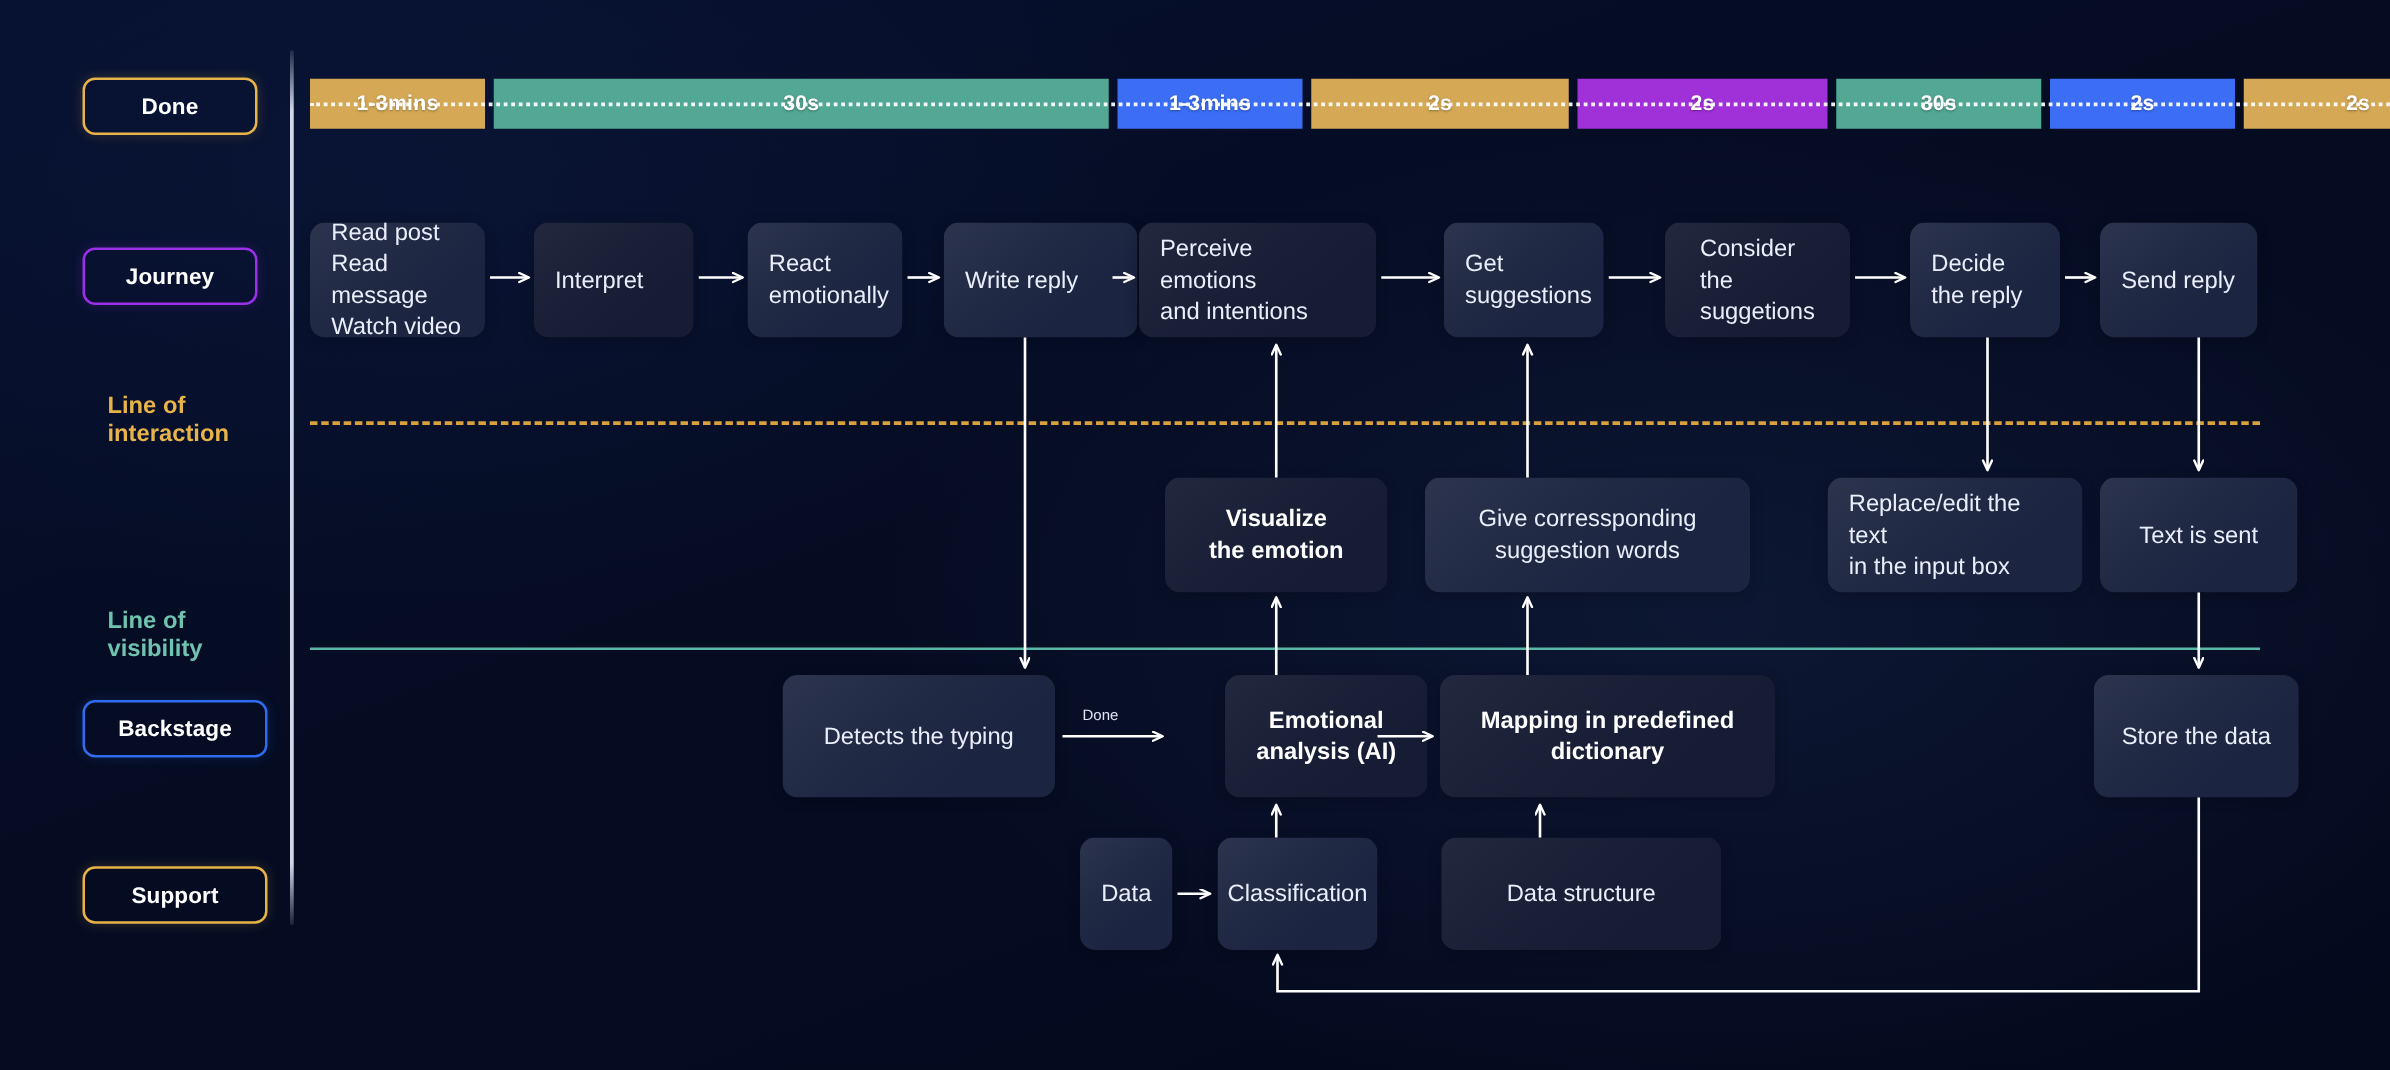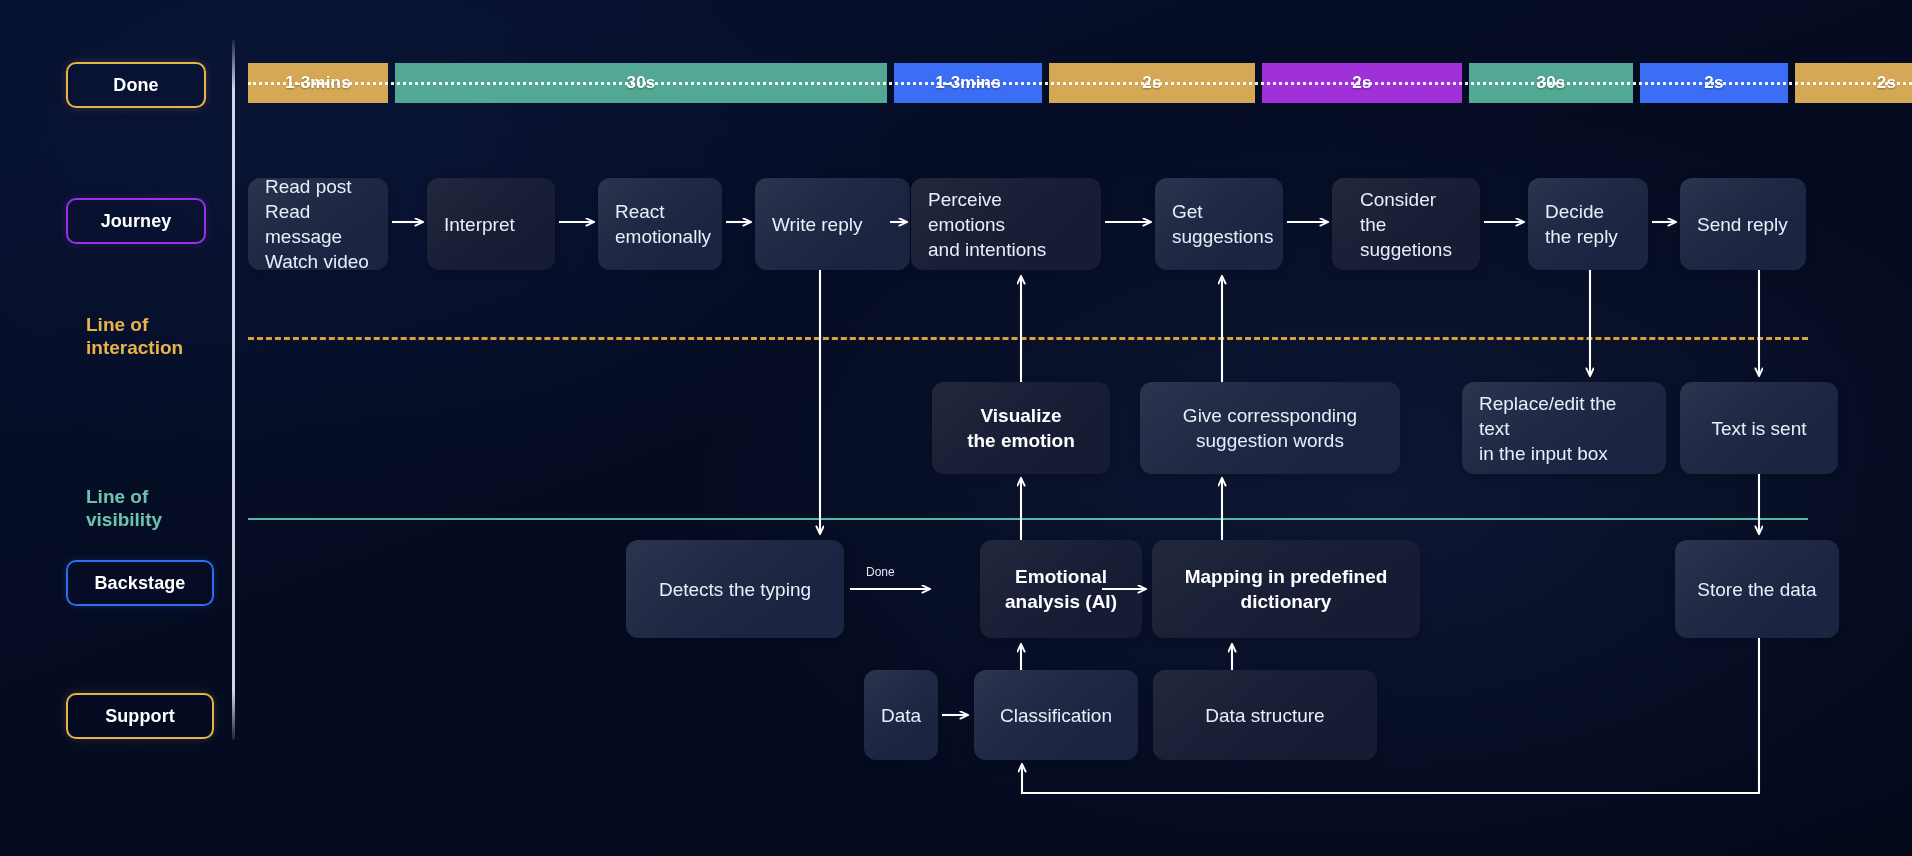--- a/index.html
+++ b/index.html
@@ -191,21 +191,21 @@
       <div class="node bold dark center" style="left: 1152px; top: 540px; width: 268px; height: 98px;">
         <span>Mapping in predefined<br>dictionary</span>
       </div>
       <div class="node center" style="left: 1675px; top: 540px; width: 164px; height: 98px;">
         <span>Store the data</span>
       </div>
       <div class="edgelabel" style="left: 866px; top: 565px;">Done</div>
       <div class="node center" style="left: 864px; top: 670px; width: 74px; height: 90px;">
         <span>Data</span>
       </div>
-      <div class="node center" style="left: 974px; top: 670px; width: 164px; height: 90px;">
+      <div class="node center" style="left: 974px; top: 670px; width: 128px; height: 90px;">
         <span>Classification</span>
       </div>
       <div class="node dark center" style="left: 1153px; top: 670px; width: 224px; height: 90px;">
         <span>Data structure</span>
       </div>
     </div>
 
   <svg id="wires" viewBox="0 0 1912 856">
     <defs>
       <marker id="ah" markerWidth="11" markerHeight="11" refX="8.6" refY="4.2" orient="auto" markerUnits="userSpaceOnUse">

